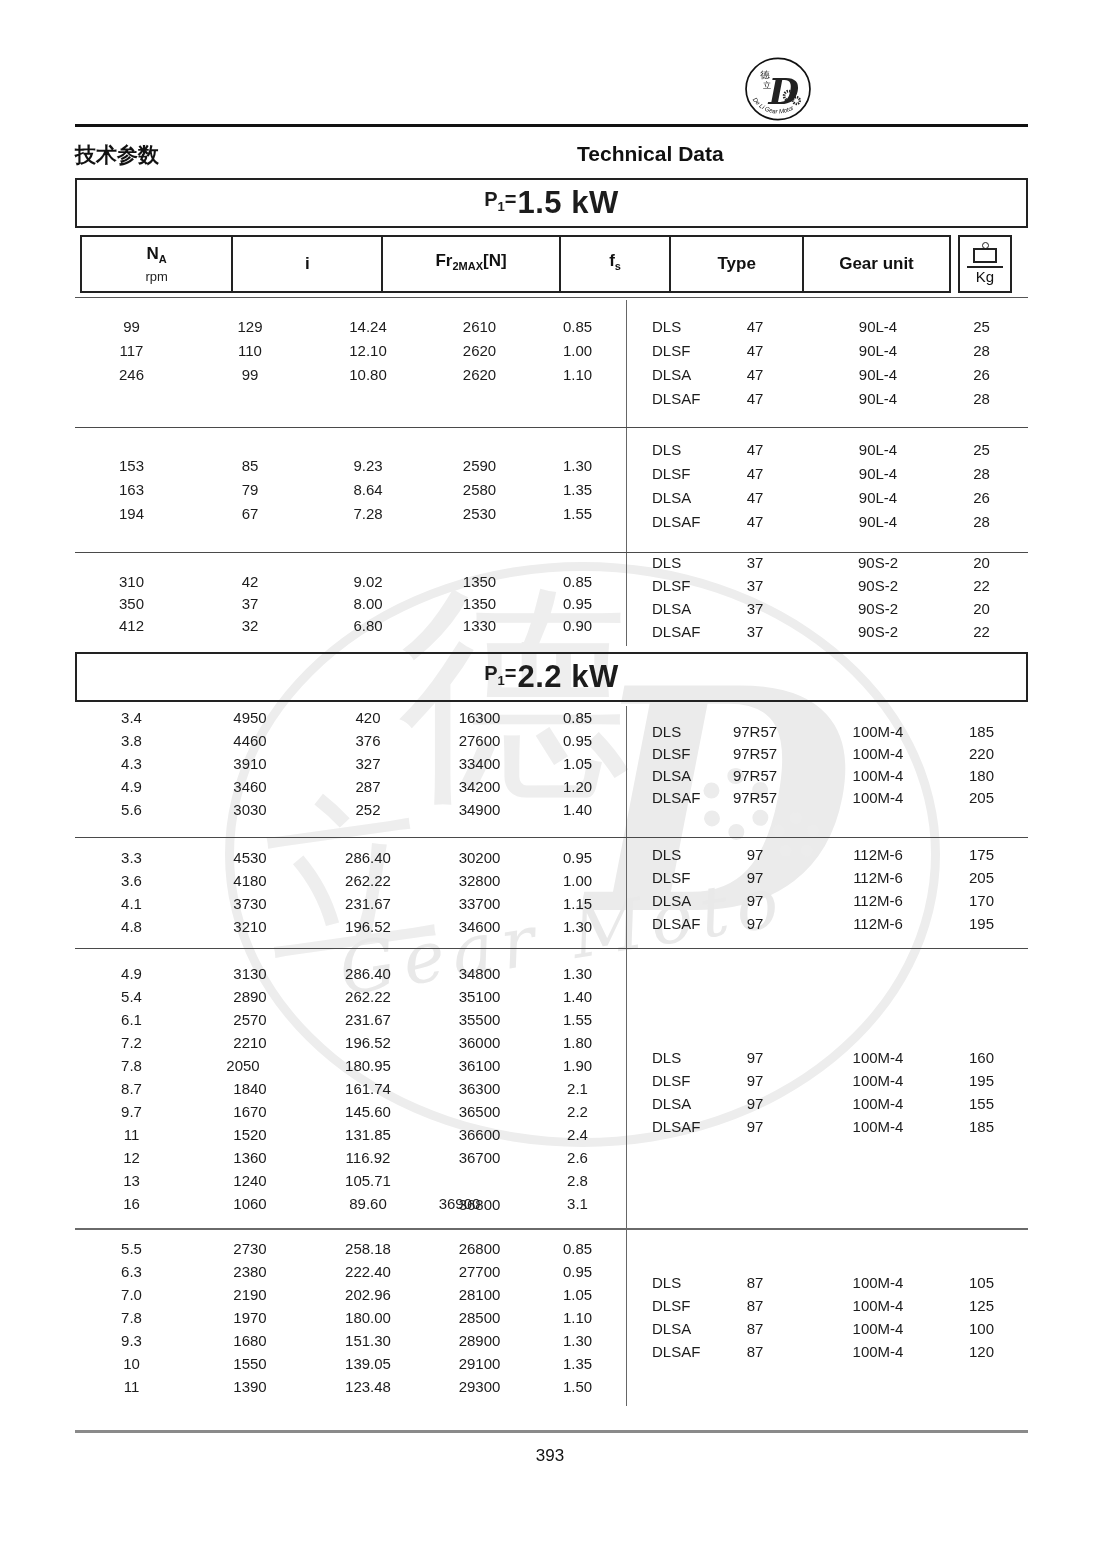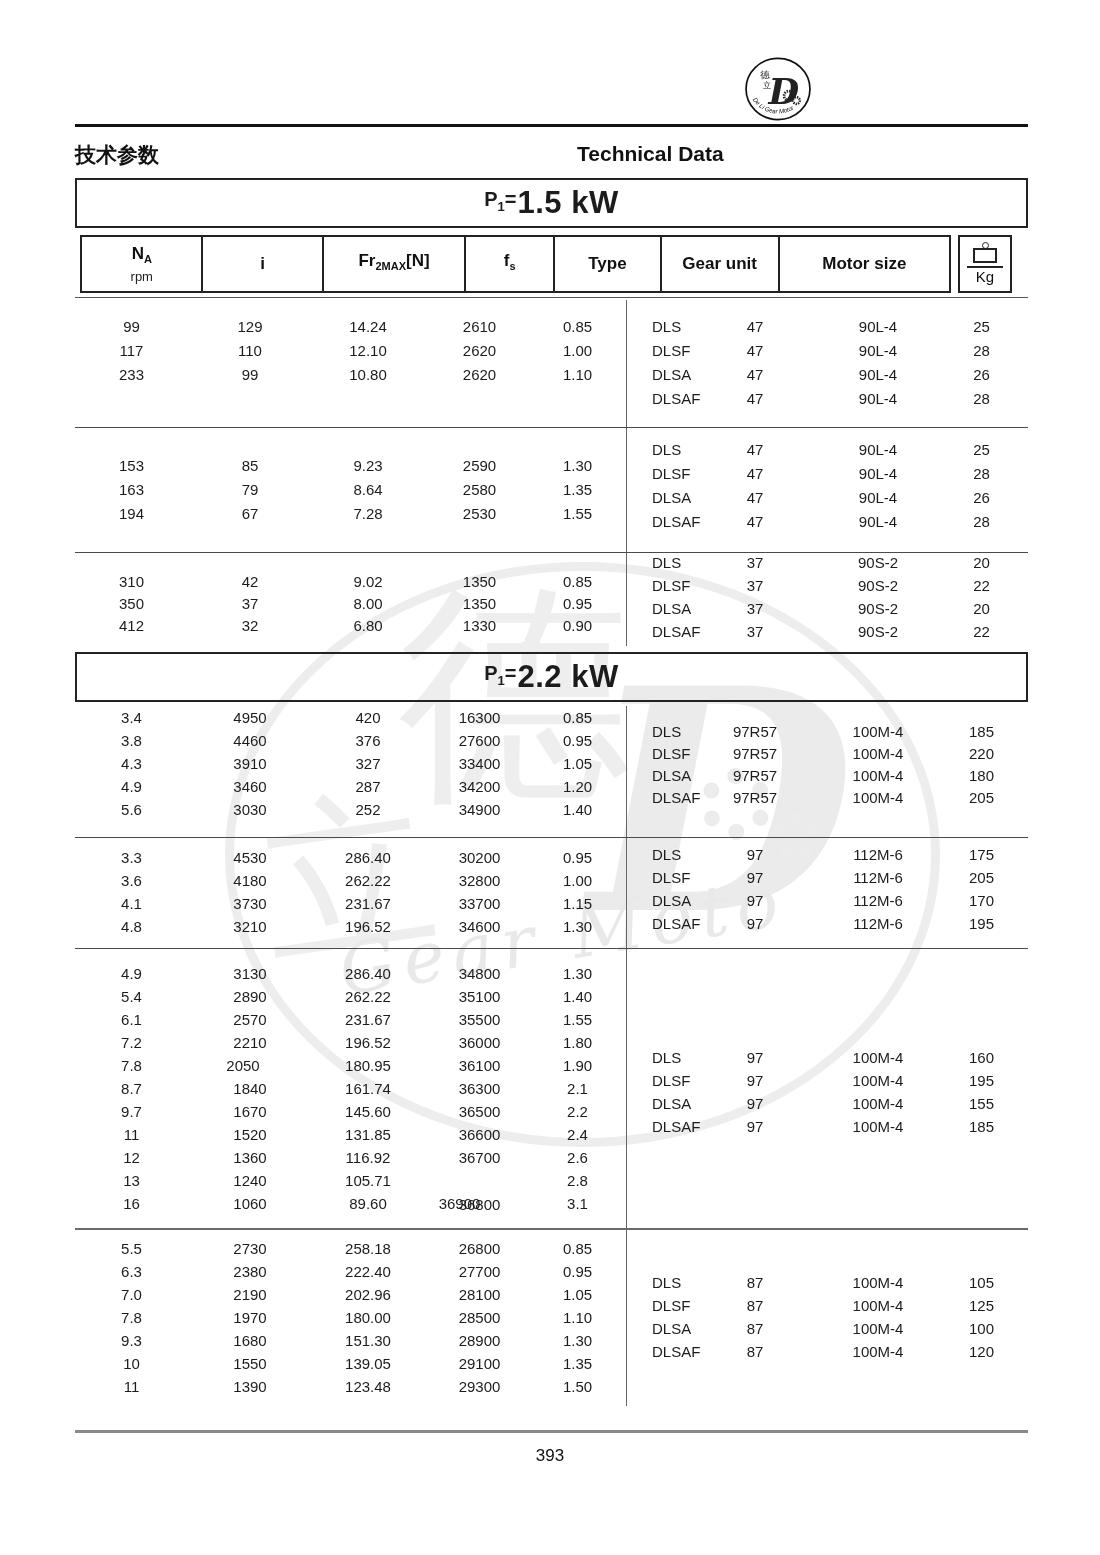--- a/index.html
+++ b/index.html
@@ -132,23 +132,20 @@
       </div>
       <div class="hcell" style="flex:75 0 0">
         <div class="hmain"><span>f</span><sub>s</sub></div>
       </div>
       <div class="hcell" style="flex:90 0 0">
         <div class="hmain"><span>Type</span></div>
       </div>
       <div class="hcell" style="flex:100 0 0">
         <div class="hmain"><span>Gear unit</span></div>
       </div>
-      <div class="hcell" style="flex:146 0 0">
-        <div class="hmain"><span>Motor size</span></div>
-      </div>
     </div>
     <div class="kg-box">
       <div class="weight-icon">
         <div class="wknob"></div>
         <div class="wbody"></div>
         <div class="wline"></div>
       </div>
       <div class="kg-label">Kg</div>
     </div>
     <div class="under-rule"></div>
@@ -170,21 +167,21 @@
         <span class="dcell" style="left: 80px; width: 103px; top: 316px;">99</span>
         <span class="dcell" style="left: 183px; width: 134px; top: 316px;">129</span>
         <span class="dcell" style="left: 317px; width: 102px; top: 316px;">14.24</span>
         <span class="dcell" style="left: 419px; width: 121px; top: 316px;">2610</span>
         <span class="dcell" style="left: 540px; width: 75px; top: 316px;">0.85</span>
         <span class="dcell" style="left: 80px; width: 103px; top: 340px;">117</span>
         <span class="dcell" style="left: 183px; width: 134px; top: 340px;">110</span>
         <span class="dcell" style="left: 317px; width: 102px; top: 340px;">12.10</span>
         <span class="dcell" style="left: 419px; width: 121px; top: 340px;">2620</span>
         <span class="dcell" style="left: 540px; width: 75px; top: 340px;">1.00</span>
-        <span class="dcell" style="left: 80px; width: 103px; top: 364px;">233</span>
+        <span class="dcell" style="left: 80px; width: 103px; top: 364px;">246</span>
         <span class="dcell" style="left: 183px; width: 134px; top: 364px;">99</span>
         <span class="dcell" style="left: 317px; width: 102px; top: 364px;">10.80</span>
         <span class="dcell" style="left: 419px; width: 121px; top: 364px;">2620</span>
         <span class="dcell" style="left: 540px; width: 75px; top: 364px;">1.10</span>
         <span class="dcell left" style="left: 652px; width: 75px; top: 316px;">DLS</span>
         <span class="dcell" style="left: 705px; width: 100px; top: 316px;">47</span>
         <span class="dcell" style="left: 805px; width: 146px; top: 316px;">90L-4</span>
         <span class="dcell" style="left: 951px; width: 61px; top: 316px;">25</span>
         <span class="dcell left" style="left: 652px; width: 75px; top: 340px;">DLSF</span>
         <span class="dcell" style="left: 705px; width: 100px; top: 340px;">47</span>

